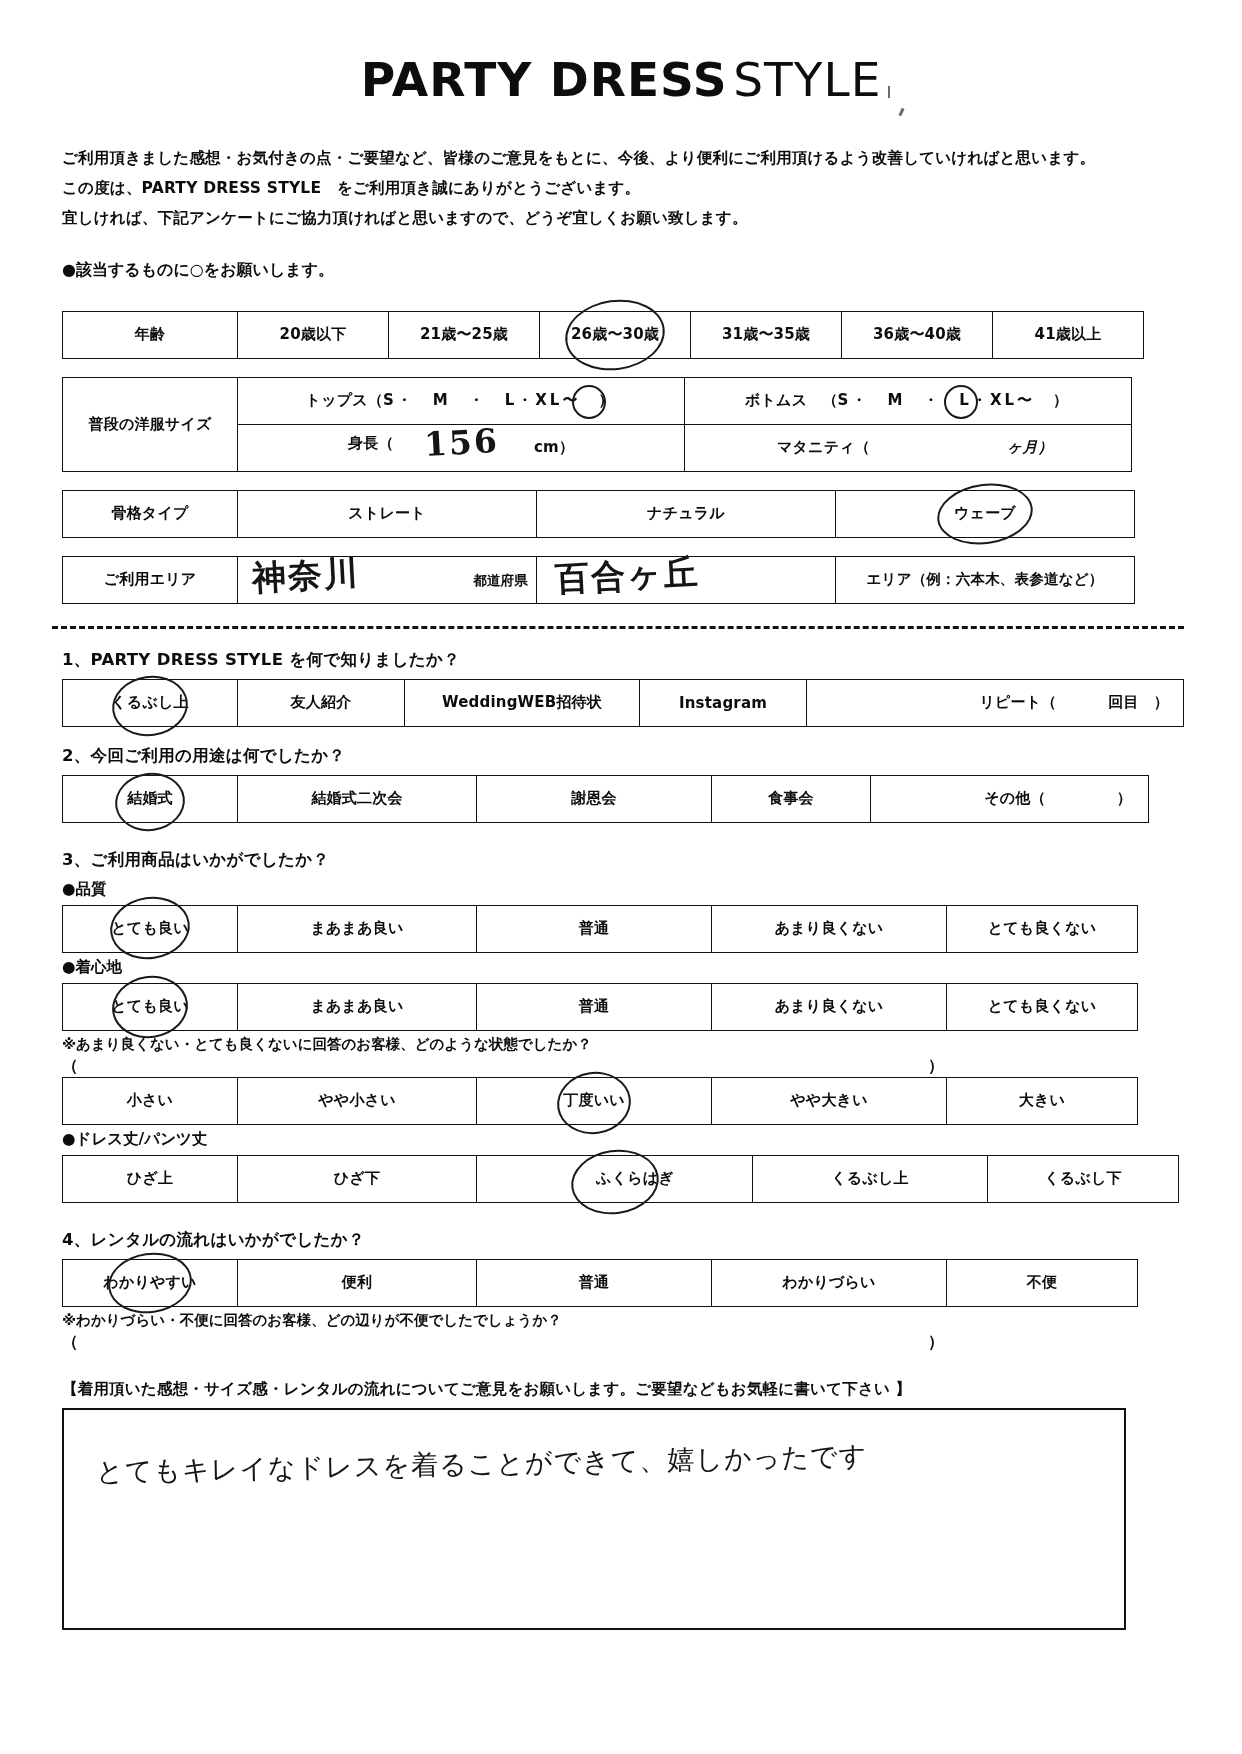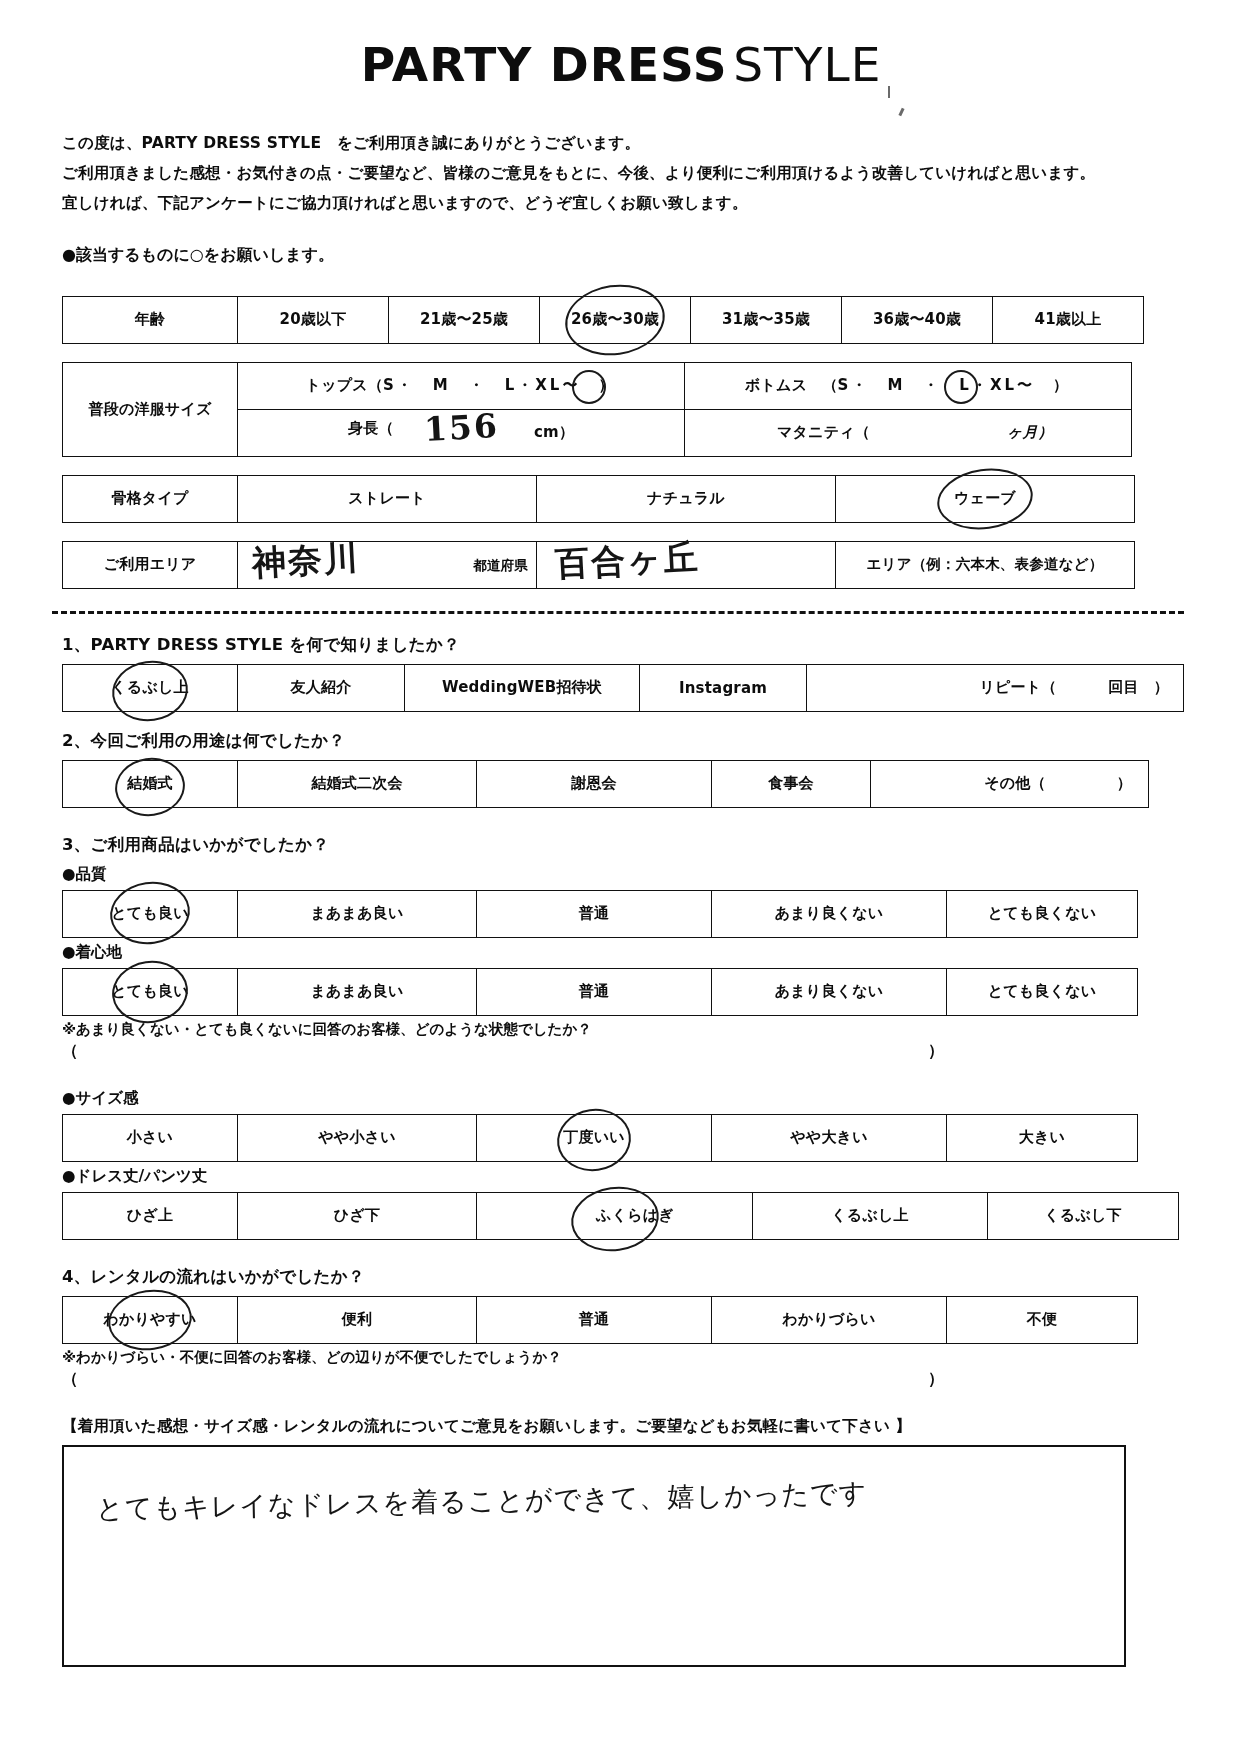--- a/index.html
+++ b/index.html
@@ -6,21 +6,21 @@
   body{
     width:1242px;height:1754px;position:relative;
     font-family:"DejaVu Sans","Liberation Sans",sans-serif;
     color:#0d0d0d;
     -webkit-font-smoothing:none;
   }
   .page{position:absolute;inset:0;padding:0;}
 
   
   .brand{
-    text-align:center;padding-top:37px;
+    text-align:center;padding-top:52px;
     letter-spacing:0.5px;
   }
   .brand .b1{font-weight:bold;font-size:47px;letter-spacing:1px;}
   .brand .b2{font-weight:normal;font-size:47px;letter-spacing:1px;}
 
   .intro{margin:36px 0 0 62px;font-size:15.5px;line-height:1.95;font-weight:bold;letter-spacing:0.2px;}
   .intro div{white-space:nowrap;}
 
   .leadin{margin:26px 0 30px 62px;font-size:16px;font-weight:bold;}
 
@@ -101,22 +101,22 @@
 <div class="page">
 
   <div class="brand">
     <span class="b1">PARTY DRESS</span>
     <span class="b2">STYLE</span>
   </div>
   <div class="speck" style="left:888px;top:86px;width:2px;height:12px;"></div>
   <div class="speck" style="left:900px;top:108px;width:3px;height:8px;transform:rotate(25deg);"></div>
 
   <div class="intro">
+    <div>ご利用頂きました感想・お気付きの点・ご要望など、皆様のご意見をもとに、今後、より便利にご利用頂けるよう改善していければと思います。</div>
     <div>この度は、PARTY DRESS STYLE　をご利用頂き誠にありがとうございます。</div>
-    <div>ご利用頂きました感想・お気付きの点・ご要望など、皆様のご意見をもとに、今後、より便利にご利用頂けるよう改善していければと思います。</div>
     <div>宜しければ、下記アンケートにご協力頂ければと思いますので、どうぞ宜しくお願い致します。</div>
   </div>
 
   <div class="leadin">●該当するものに○をお願いします。</div>
 
   <table class="t">
     <tbody>
         <tr>
       <td class="lbl" style="width:172px;">年齢</td>
       <td style="width:148px;"><span>20歳以下</span></td>
@@ -274,21 +274,20 @@
       <td style="width:188px;"><span>とても良くない</span></td>
     </tr>
   </tbody>
     </table>
   <div class="note">※あまり良くない・とても良くないに回答のお客様、どのような状態でしたか？</div>
   <div class="paren">
     <span>（</span>
     <span class="r">）</span>
   </div>
 
-  <div class="subhead" style="margin-top:26px;">●サイズ感</div>
   <table class="t">
     <tbody>
         <tr>
       <td style="width:172px;"><span>小さい</span></td>
       <td style="width:236px;"><span>やや小さい</span></td>
       <td style="width:232px;">
         <span>丁度いい</span>
         <span class="circ small" style="width:70px;height:58px;top:56%;"></span>
       </td>
       <td style="width:232px;"><span>やや大きい</span></td>

